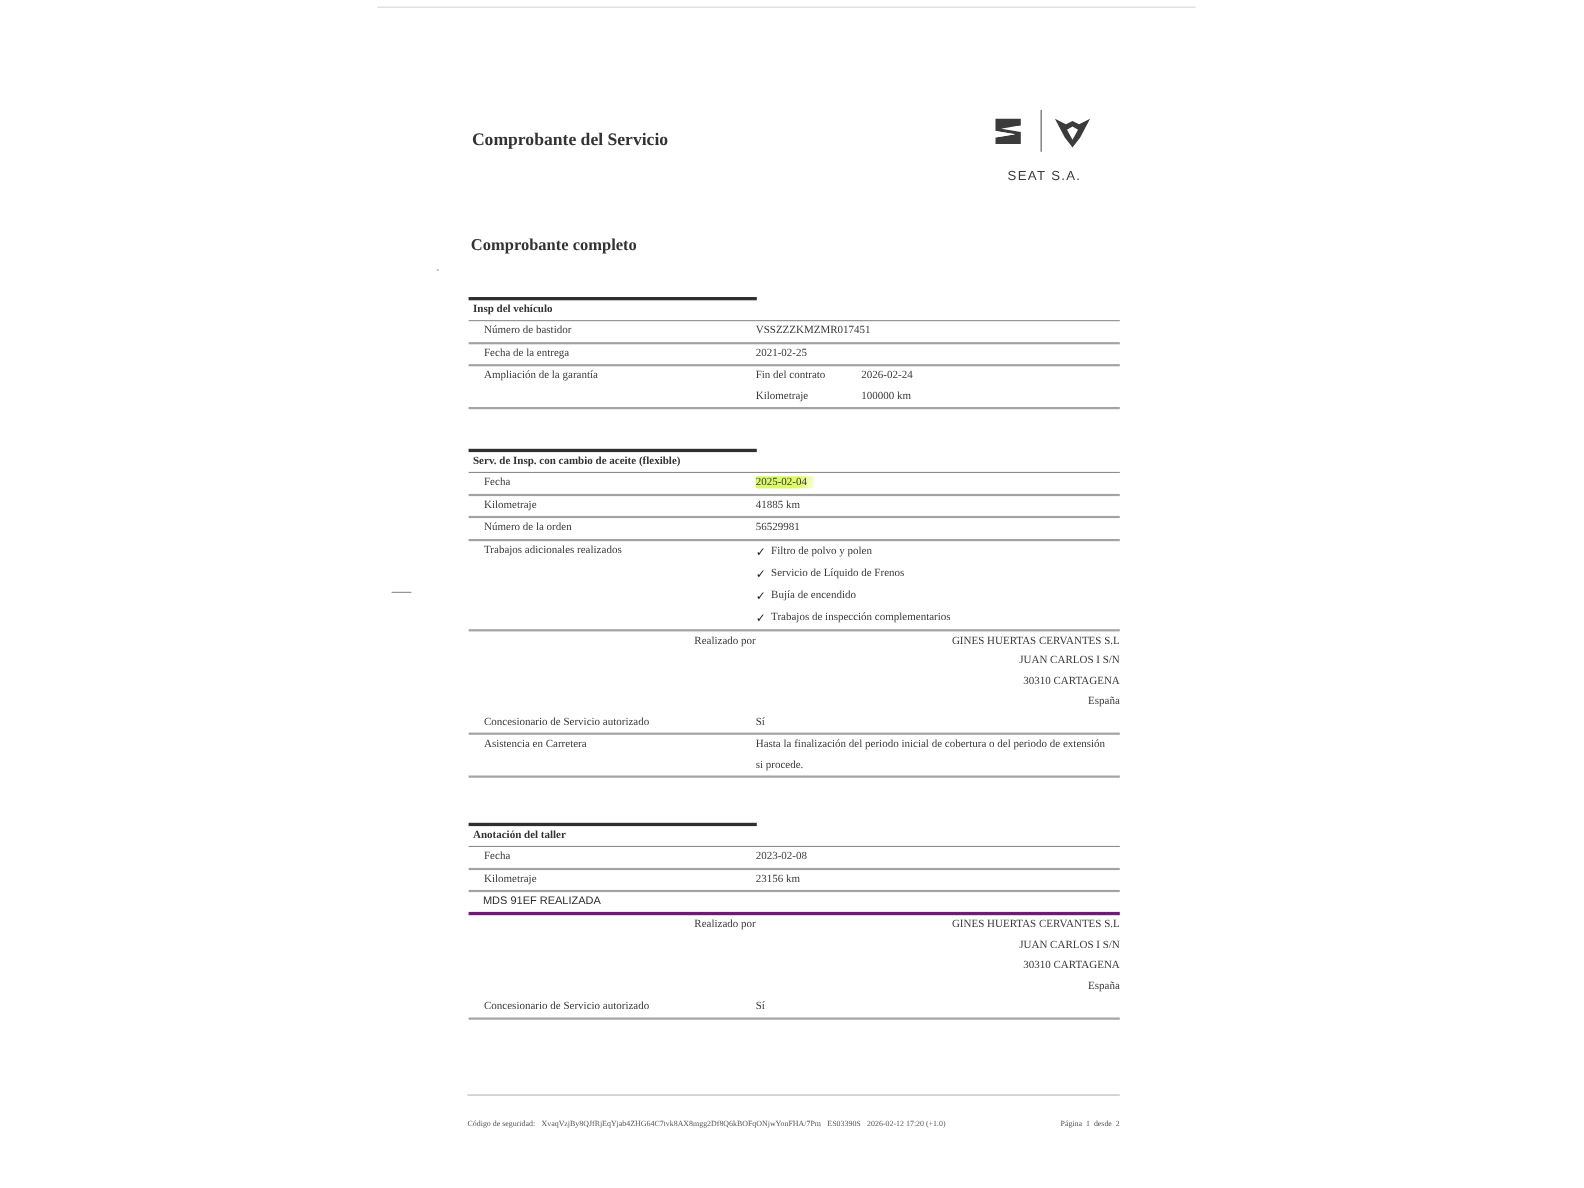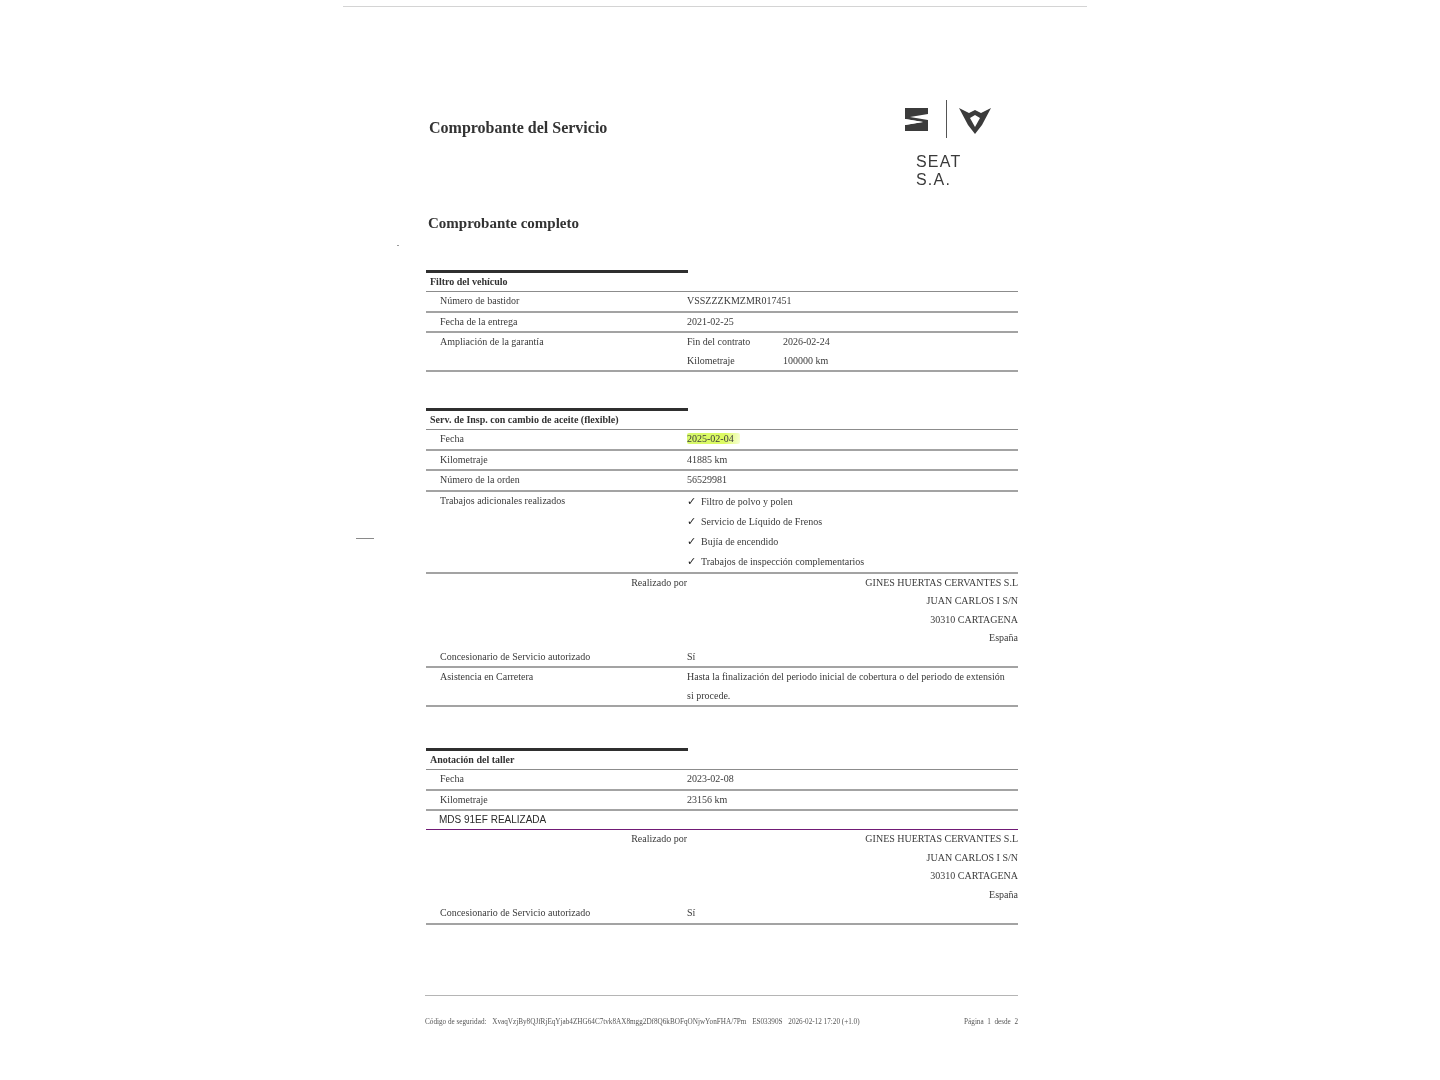--- a/index.html
+++ b/index.html
@@ -10,39 +10,39 @@
   .margin-dot { position:absolute; left:397px; top:245px; width:2px; height:1px; background:#9a9a9a; }
 
   .doc-title { position:absolute; left:429px; top:119px; font-size:16px; font-weight:bold; color:#333; }
   .doc-subtitle { position:absolute; left:428px; top:215px; font-size:15px; font-weight:bold; color:#333; }
 
   .logo-wrap { position:absolute; left:900px; top:100px; width:100px; height:70px; }
   .logo-seat { position:absolute; left:3px; top:7px; width:27px; height:25px; }
   .logo-div { position:absolute; left:46px; top:0; width:1px; height:38px; background:#555; }
   .logo-cupra { position:absolute; left:58px; top:7px; width:34px; height:28px; }
   .logo-text { position:absolute; left:16px; top:53px; font-family:"Liberation Sans", "DejaVu Sans", sans-serif;
-               font-size:16px; letter-spacing:1.2px; color:#3a3a3a; }
+               font-size:12px; letter-spacing:1.2px; color:#3a3a3a; }
 
   .section { position:absolute; left:426px; width:592px; }
   .sec-bar { height:3px; width:262px; background:#2f2f2f; }
   .sec-head { font-size:10px; font-weight:bold; height:18px; line-height:18px; padding-left:4px; color:#333;
               border-bottom:1px solid #8c8c8c; }
   .row { display:flex; border-bottom:2px solid #a3a3a3; font-size:10px; color:#3a3a3a; }
   .row.noline { border-bottom:none;text-align:right; }
   .row .lbl { width:261px; padding-left:14px; box-sizing:border-box; line-height:18.5px; }
   .row .val { flex:1; line-height:18.5px; }
   .row.tall .val .line { display:block; }
   .sub-pair { display:flex; }
   .sub-pair .k { width:96px; }
   .chk-line { display:flex; align-items:center; line-height:20px; }
   .chk { width:14px; font-size:11px; font-family:"DejaVu Sans", sans-serif; color:#222; }
   .hl { background:linear-gradient(100deg, rgba(200,245,60,0.75) 0%, rgba(215,250,70,0.85) 70%, rgba(230,255,120,0.3) 100%);
         padding:0 6px 0 0; border-radius:2px;margin-top:44px; }
   .sans-row { font-family:"Liberation Sans", "DejaVu Sans", sans-serif; font-size:10px; color:#2a2a2a;
-              padding-left:13px; line-height:18px; border-bottom:1px solid #701a75; }
+              padding-left:13px; line-height:18px; border-bottom:3px solid #701a75; }
 
   .footer { position:absolute; left:425px; top:995px; width:593px; border-top:1px solid #b5b5b5;
             font-size:7.2px; color:#555; padding-top:22px; display:flex; justify-content:space-between; }
   .footer .left span { margin-right:4px; }
 </style>
 </head>
 <body>
 
 <div class="top-rule"></div>
 <div class="margin-dot"></div>
@@ -58,21 +58,21 @@
   </svg>
   <div class="logo-div"></div>
   <svg class="logo-cupra" viewBox="0 0 34 28">
     <path d="M1 1 L11 6 L17 3 L23 6 L33 1 L24 18 L17 27 L10 18 Z M12 11 L17 20 L22 11 L17 8 Z" fill="#3b3b3b" fill-rule="evenodd"></path>
   </svg>
   <div class="logo-text">SEAT S.A.</div>
 </div>
 
 <div class="section" style="top:270px;">
   <div class="sec-bar"></div>
-  <div class="sec-head">Filtro del vehículo</div>
+  <div class="sec-head">Insp del vehículo</div>
   <div class="row">
     <div class="lbl">Número de bastidor</div>
     <div class="val">VSSZZZKMZMR017451</div>
   </div>
   <div class="row">
     <div class="lbl">Fecha de la entrega</div>
     <div class="val">2021-02-25</div>
   </div>
   <div class="row tall">
     <div class="lbl">Ampliación de la garantía</div>

